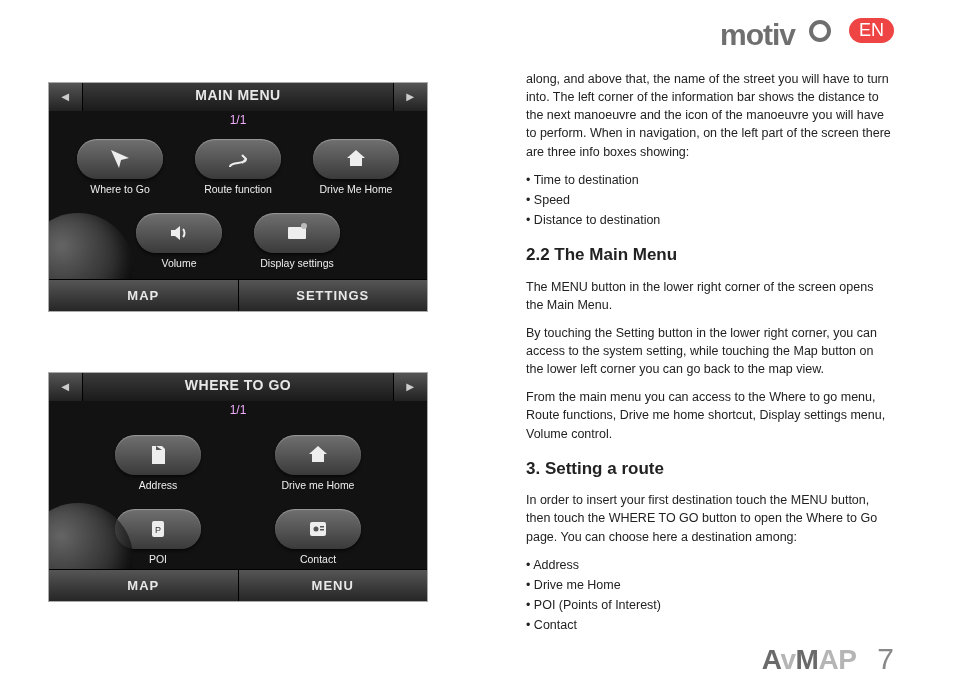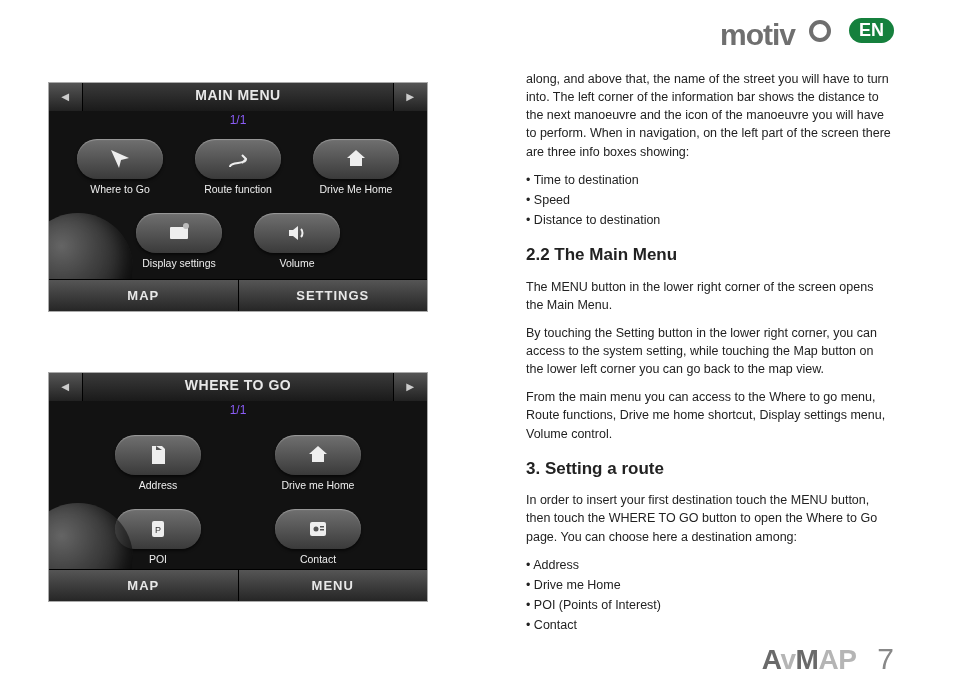--- a/index.html
+++ b/index.html
@@ -21,21 +21,21 @@
   }
   .brand-motiv {
     font-family: "Arial Black", Arial, sans-serif;
     font-weight: 900;
     font-size: 30px;
     letter-spacing: -1px;
     color: #6f6f6f;
   }
   .brand-swirl { display:inline-block; width:22px; height:22px; border:4px solid #6f6f6f; border-radius:50%; position:relative; top:2px; margin-left:-4px;}
   .lang-pill {
-    background:#15803d; color:#fff; font-weight:700; font-size:18px;
+    background:#ef4444; color:#fff; font-weight:400; font-size:18px;
     border-radius:14px; padding:2px 10px;
   }
   .content {
     position:absolute; top:70px; left:48px; right:60px; bottom:80px;
     display:flex; gap:40px;
   }
   .left-col { width:390px; display:flex; flex-direction:column; gap:60px; padding-top:12px;}
   .right-col { flex:1; font-size:12.5px; line-height:1.45;margin-left:48px; }
   .right-col p { margin-bottom:10px; }
   .right-col h2 { font-family: "Arial Black", Arial, sans-serif; font-weight:900; font-size:17px; margin:14px 0 10px; }
@@ -53,21 +53,21 @@
     color:#e8e8e8; text-align:center; font-size:14px; font-weight:bold;
     height:28px; line-height:24px; position:relative; letter-spacing:0.5px;
   }
   .gps-title .arrow-l, .gps-title .arrow-r {
     position:absolute; top:0; width:34px; height:28px;
     background:linear-gradient(#555,#222); color:#ccc; font-size:13px; line-height:28px;
     border-right:1px solid #000;
   }
   .gps-title .arrow-l{left:0;}
   .gps-title .arrow-r{right:0;border-right:none;border-left:1px solid #000;}
-  .gps-sub { color:#8b5cf6; text-align:center; font-size:12px; margin-top:2px; }
+  .gps-sub { color:#f0abfc; text-align:center; font-size:12px; margin-top:2px; }
   .gps-grid {
     display:flex; flex-wrap:wrap; justify-content:center; gap:18px 18px;
     padding:12px 20px 0;
   }
   .gps-btn {
     width:100px; display:flex; flex-direction:column; align-items:center; gap:4px;
   }
   .gps-btn .pill {
     width:86px; height:40px; background:linear-gradient(#707070,#3a3a3a);
     border-radius:20px; display:flex; align-items:center; justify-content:center;
@@ -143,34 +143,34 @@
           <div class="pill">
               <svg viewBox="0 0 24 24" fill="#eee">
                 <path d="M12 3l9 8h-3v8H6v-8H3z"></path>
               </svg>
             </div>
           <div class="lbl">Drive Me Home</div>
         </div>
         <div class="gps-btn">
           <div class="pill">
               <svg viewBox="0 0 24 24" fill="#eee">
+                <path d="M4 9h4l5-4v14l-5-4H4z"></path>
+                <path d="M16 8c2 2 2 6 0 8" fill="none" stroke="#eee" stroke-width="2"></path>
+              </svg>
+            </div>
+          <div class="lbl">Volume</div>
+        </div>
+        <div class="gps-btn">
+          <div class="pill">
+              <svg viewBox="0 0 24 24" fill="#eee">
                 <rect x="3" y="6" width="18" height="12" rx="1"></rect>
                 <circle cx="19" cy="5" r="3" fill="#bbb"></circle>
               </svg>
             </div>
           <div class="lbl">Display settings</div>
-        </div>
-        <div class="gps-btn">
-          <div class="pill">
-              <svg viewBox="0 0 24 24" fill="#eee">
-                <path d="M4 9h4l5-4v14l-5-4H4z"></path>
-                <path d="M16 8c2 2 2 6 0 8" fill="none" stroke="#eee" stroke-width="2"></path>
-              </svg>
-            </div>
-          <div class="lbl">Volume</div>
         </div>
       </div>
       <div class="gps-globe"></div>
       <div class="gps-footer">
         <div>MAP</div>
         <div>SETTINGS</div>
       </div>
     </div>
 
     <div class="gps">

